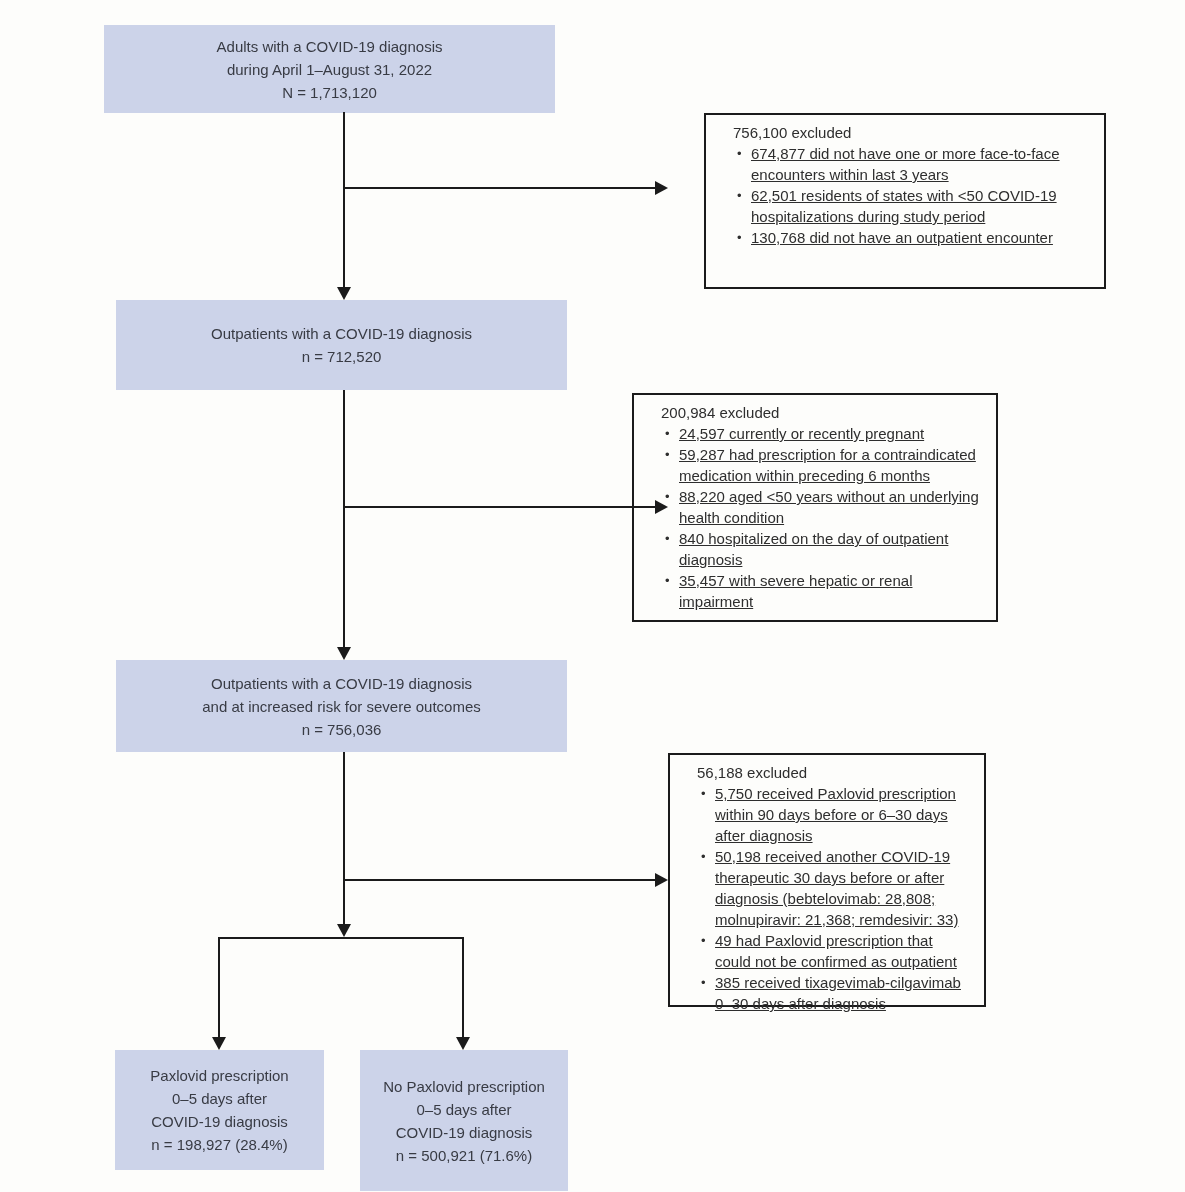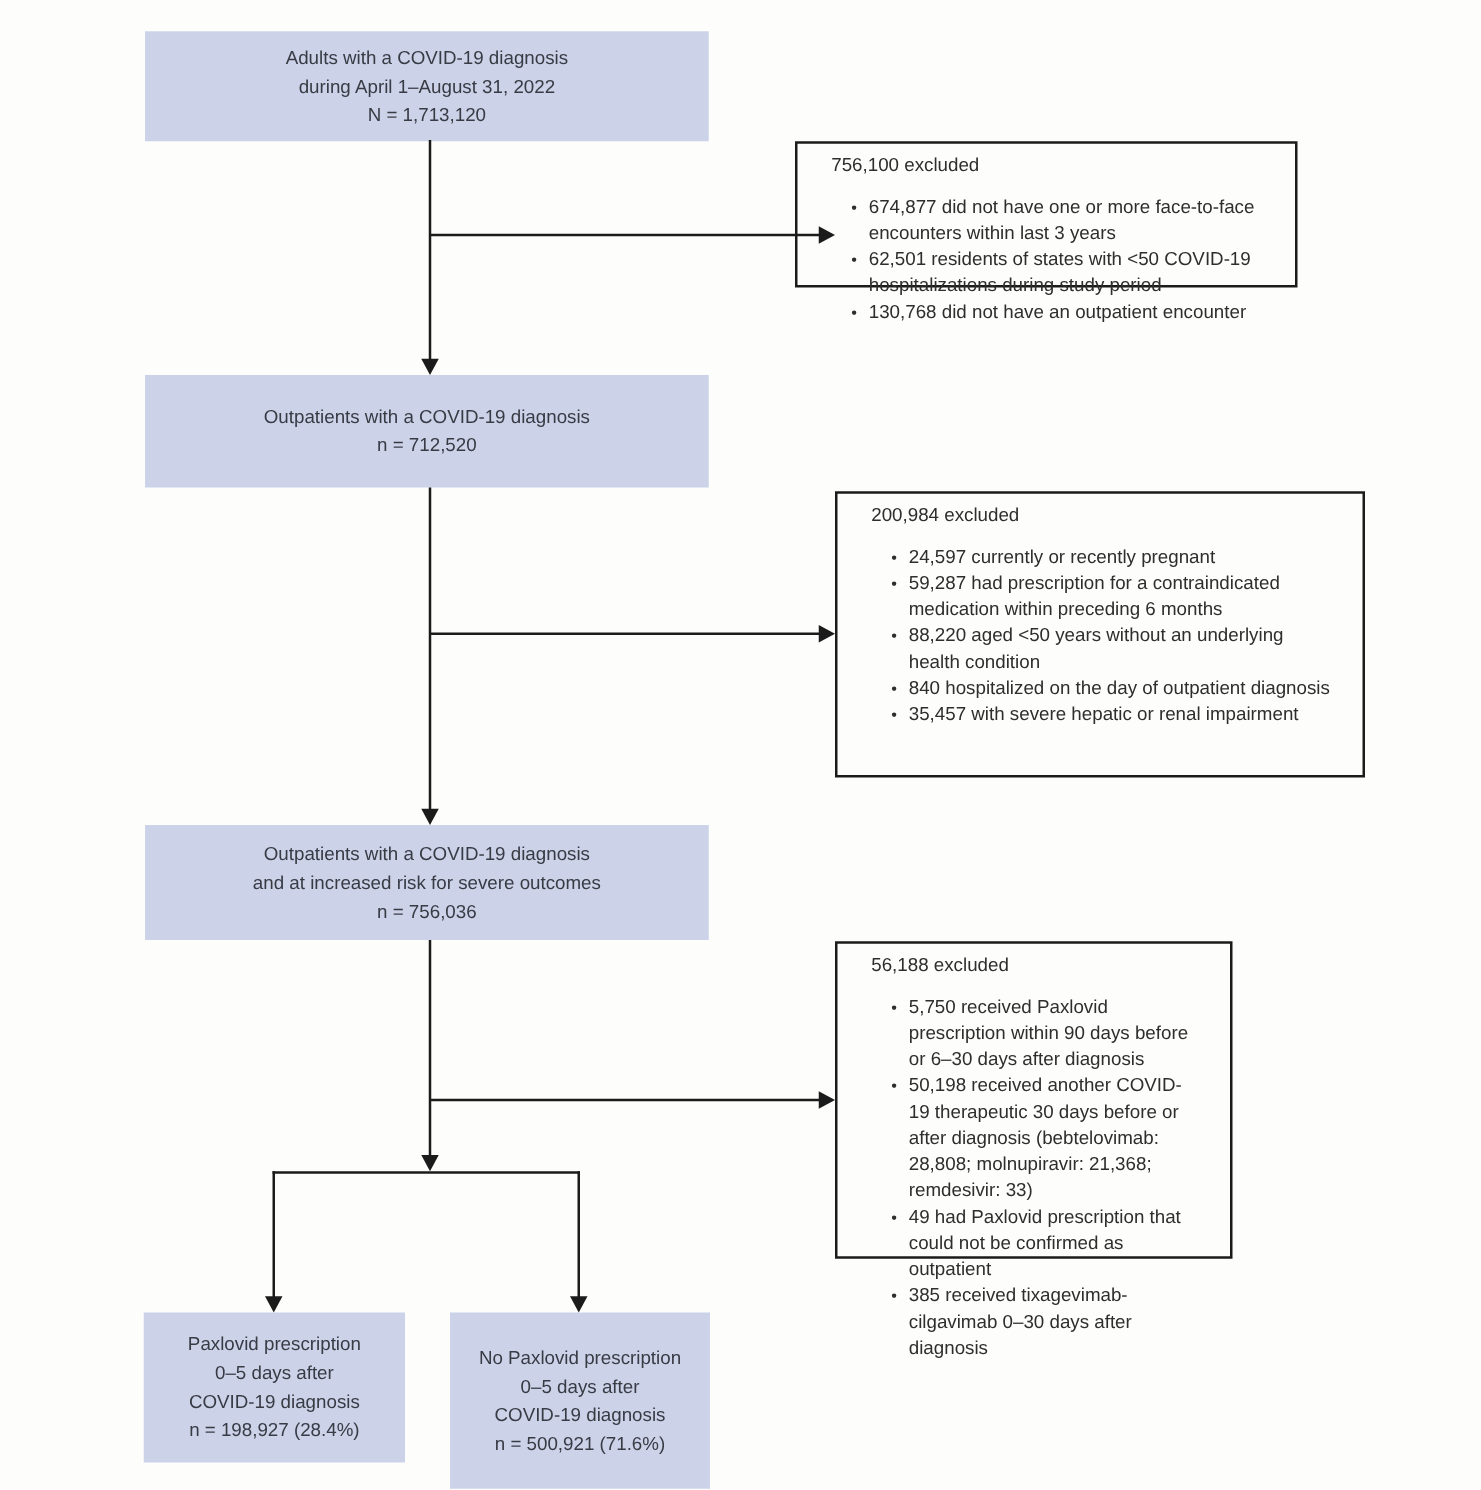--- a/index.html
+++ b/index.html
@@ -36,23 +36,24 @@
     border: 2px solid #1b1b1b;
     box-sizing: border-box;
     background: #fdfdfb;
     color: #2e2e2e;
     font-size: 15px;
     line-height: 21px;
     padding: 7px 12px 7px 27px;
   }
   .excl-title { line-height: 21px; }
   ul.bullets {
-    margin: 12px;
+    margin: 0;
     padding: 0;
     list-style: none;
+    text-decoration: underline;
   }
   ul.bullets li {
     position: relative;
     padding-left: 18px;
   }
   ul.bullets li::before {
     content: "\2022";
     position: absolute;
     left: 4px;
     top: 0;
@@ -75,21 +76,21 @@
     border-top: 7px solid transparent;
     border-bottom: 7px solid transparent;
     border-left: 13px solid #1b1b1b;
   }
 </style>
 </head>
 <body>
 
 <div class="canvas">
 
-  <div class="cohort" style="left:116px; top:25px; width:451px; height:88px;">
+  <div class="cohort" style="left:104px; top:25px; width:451px; height:88px;">
       <div>Adults with a COVID-19 diagnosis</div>
       <div>during April 1–August 31, 2022</div>
       <div>N = 1,713,120</div>
     </div>
 
   <div class="cohort" style="left:116px; top:300px; width:451px; height:90px;">
       <div>Outpatients with a COVID-19 diagnosis</div>
       <div>n = 712,520</div>
     </div>
 
@@ -106,30 +107,30 @@
       <div>n = 198,927 (28.4%)</div>
     </div>
 
   <div class="cohort" style="left:360px; top:1050px; width:208px; height:141px;">
       <div>No Paxlovid prescription</div>
       <div>0–5 days after</div>
       <div>COVID-19 diagnosis</div>
       <div>n = 500,921 (71.6%)</div>
     </div>
 
-  <div class="excl" style="left:636px; top:113px; width:402px; height:117px;">
+  <div class="excl" style="left:704px; top:113px; width:402px; height:176px;">
     <div class="excl-title">756,100 excluded</div>
     <ul class="bullets">
         <li>674,877 did not have one or more face-to-face encounters within last 3 years</li>
         <li>62,501 residents of states with &lt;50 COVID-19 hospitalizations during study period</li>
         <li>130,768 did not have an outpatient encounter</li>
       </ul>
   </div>
 
-  <div class="excl" style="left:668px; top:393px; width:424px; height:229px;">
+  <div class="excl" style="left:632px; top:393px; width:366px; height:229px;">
     <div class="excl-title">200,984 excluded</div>
     <ul class="bullets">
         <li>24,597 currently or recently pregnant</li>
         <li>59,287 had prescription for a contraindicated medication within preceding 6 months</li>
         <li>88,220 aged &lt;50 years without an underlying health condition</li>
         <li>840 hospitalized on the day of outpatient diagnosis</li>
         <li>35,457 with severe hepatic or renal impairment</li>
       </ul>
   </div>
 

